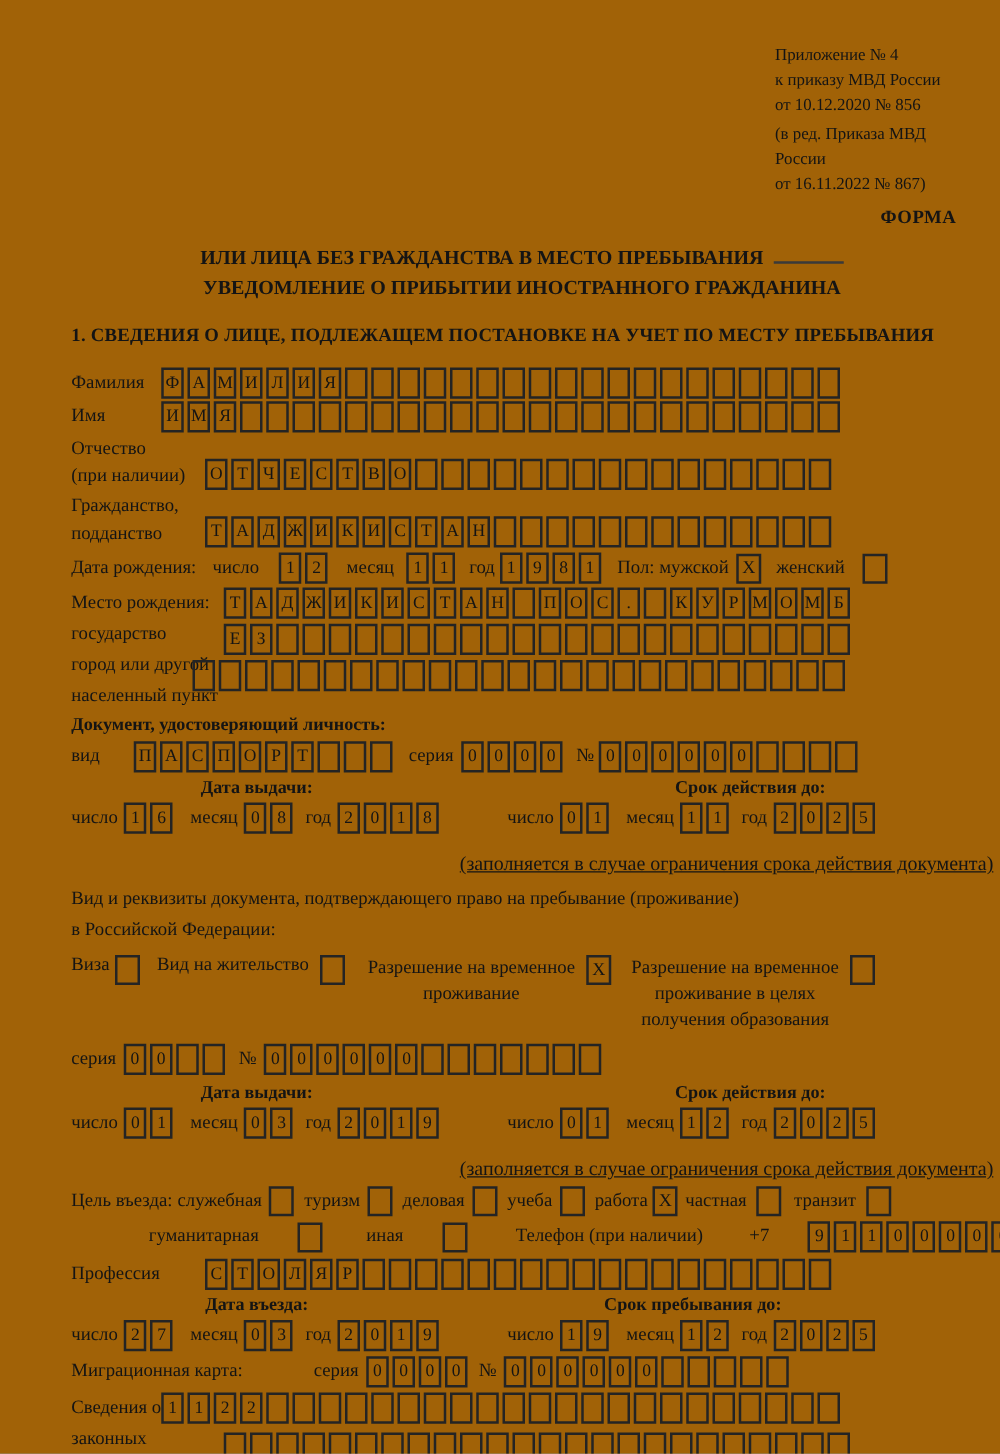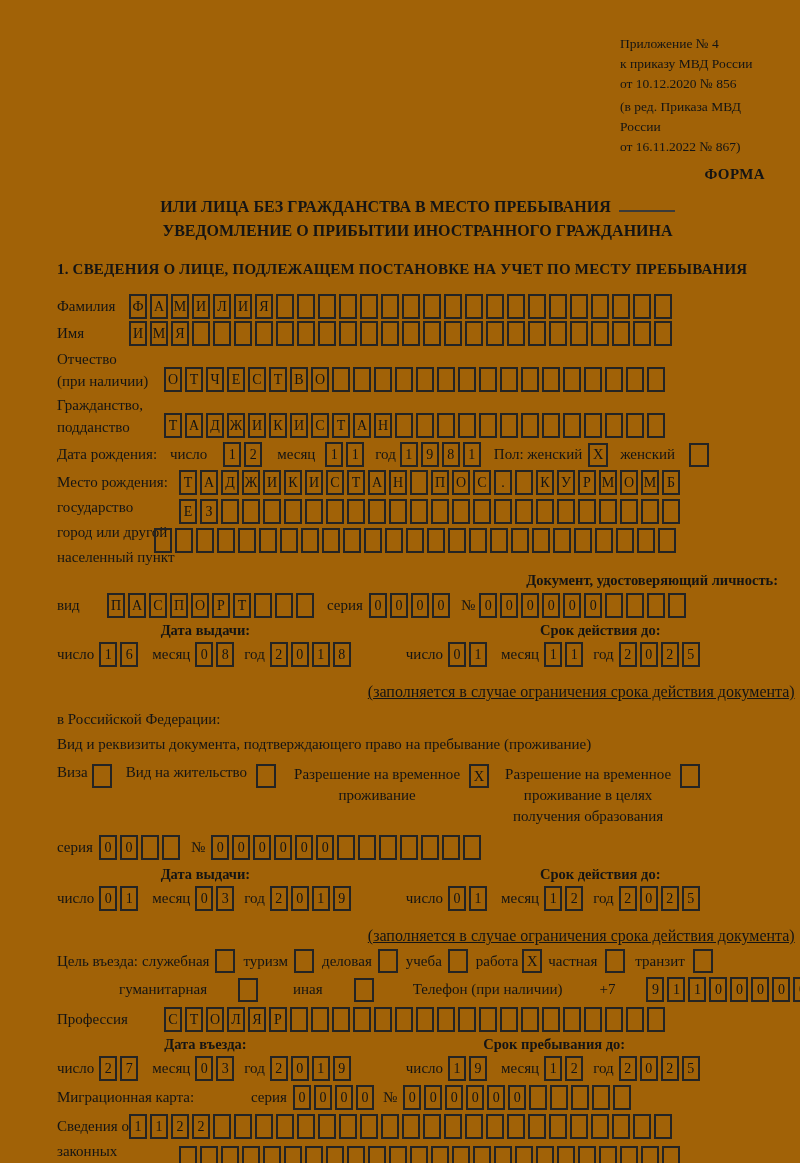--- a/index.html
+++ b/index.html
@@ -28,21 +28,21 @@
   }
   .wrap2 { display:flex; align-items:flex-end; margin-bottom:2px; }
   .lbl2 { width:107px; flex:none; font-size:15px; line-height:22px; }
   .w72 { width:72px; flex:none; }
   
   .bpblock { display:flex; align-items:flex-start; margin-top:3px; }
   .bplabels { width:122px; flex:none; font-size:15px; line-height:25px; }
   .bprow { margin-bottom:4px; }
   .bprow3 { margin-left:-25px; }
   
-  .subhead { text-align:right; font-weight:bold; font-size:14.5px; margin:2px 0 4px; }
+  .subhead { text-align:left; font-weight:bold; font-size:14.5px; margin:2px 0 4px; }
   
   .datepair { display:flex; align-items:flex-start; margin-top:4px; margin-bottom:4px; }
   .dgrp .dhead { font-weight:bold; font-size:14.5px; text-align:center; margin-bottom:3px; }
   .dline { display:flex; align-items:center; }
   .dline .cells { margin-left:5px; }
   .dline .msp { margin-left:11px; }
   .dline .ysp { margin-left:7px; }
   .dgrp-right { margin-left:52px; }
   .dnote { font-size:16px; white-space:nowrap; margin-top:16px; margin-left:-38px;text-decoration:underline; }
   .intro { font-size:15px; line-height:25px; margin-top:6px; }
@@ -222,21 +222,21 @@
         <span class="cell">1</span>
         <span class="cell">1</span>
       </span>
     <span class="lbl ml8">год</span>
     <span class="cells ml4">
         <span class="cell">1</span>
         <span class="cell">9</span>
         <span class="cell">8</span>
         <span class="cell">1</span>
       </span>
-    <span class="lbl ml10">Пол: женский</span>
+    <span class="lbl ml10">Пол: мужской</span>
     <span class="cbx ml6">X</span>
     <span class="lbl ml12">женский</span>
     <span class="cbx ml14"></span>
   </div>
 
   <div class="bpblock">
     <div class="bplabels">
       <div>Место рождения:</div>
       <div>государство</div>
       <div>город или другой</div>
@@ -405,22 +405,22 @@
             <span class="cell">0</span>
             <span class="cell">2</span>
             <span class="cell">5</span>
           </span>
       </div>
       <div class="dnote">(заполняется в случае ограничения срока действия документа)</div>
     </div>
   </div>
 
   <div class="intro">
+    <div>Вид и реквизиты документа, подтверждающего право на пребывание (проживание)</div>
     <div>в Российской Федерации:</div>
-    <div>Вид и реквизиты документа, подтверждающего право на пребывание (проживание)</div>
   </div>
 
   <div class="optrow">
     <div class="opt" style="margin-right:14px;justify-content:space-between;">
       <span class="lbl">Виза</span>
       <span class="cbx" style="margin-left:4px;"></span>
     </div>
     <div class="opt" style="margin-right:18px;">
       <span class="lbl">Вид на жительство</span>
       <span class="cbx"></span>

